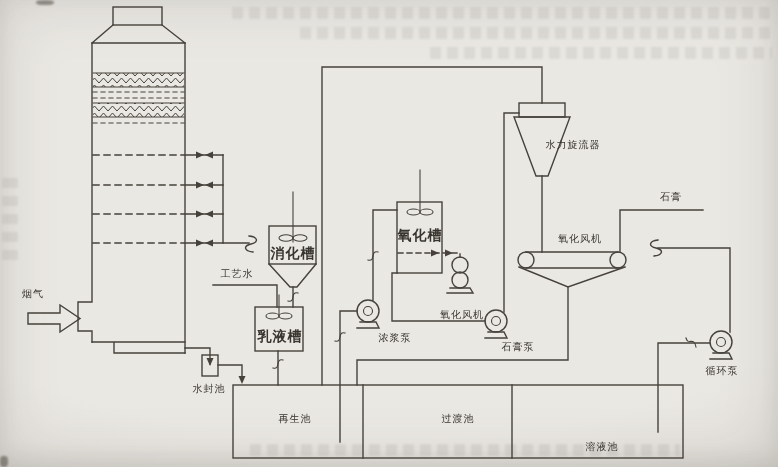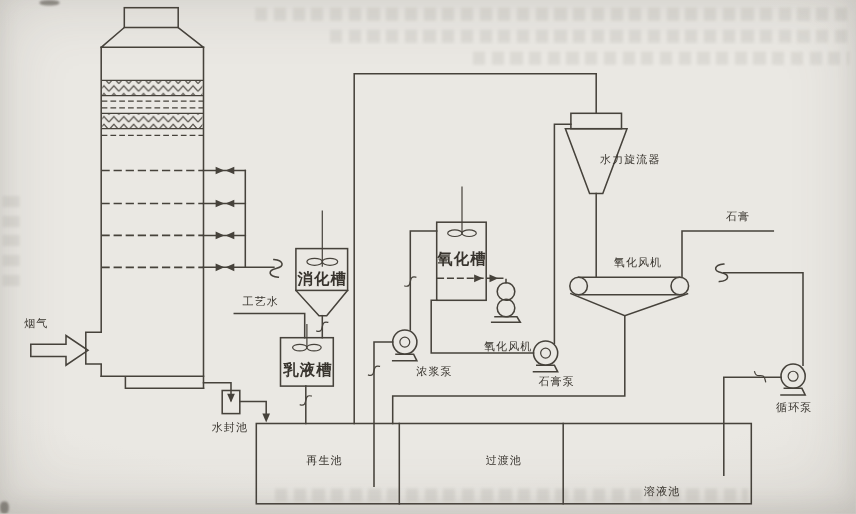--- a/index.html
+++ b/index.html
@@ -188,21 +188,21 @@
   </svg>
 
   <div class="label" style="left:33px;top:294px;">烟气</div>
   <div class="label" style="left:209px;top:389px;">水封池</div>
   <div class="label" style="left:237px;top:274px;">工艺水</div>
   <div class="label small" style="left:293px;top:254px;">消化槽</div>
   <div class="label small" style="left:280px;top:337px;">乳液槽</div>
   <div class="label" style="left:371px;top:338px;margin-left:24px;">浓浆泵</div>
   <div class="label small" style="left:420px;top:236px;">氧化槽</div>
   <div class="label" style="left:462px;top:315px;">氧化风机</div>
-  <div class="label" style="left:506px;top:347px;">石膏泵</div>
+  <div class="label" style="left:518px;top:347px;">石膏泵</div>
   <div class="label" style="left:573px;top:145px;">水力旋流器</div>
   <div class="label" style="left:580px;top:239px;">氧化风机</div>
   <div class="label" style="left:671px;top:197px;">石膏</div>
   <div class="label" style="left:722px;top:371px;">循环泵</div>
   <div class="label" style="left:295px;top:419px;text-align:right;">再生池</div>
   <div class="label" style="left:433px;top:419px;margin-left:25px;">过渡池</div>
   <div class="label" style="left:602px;top:447px;">溶液池</div>
 </div>
 
 </body></html>

